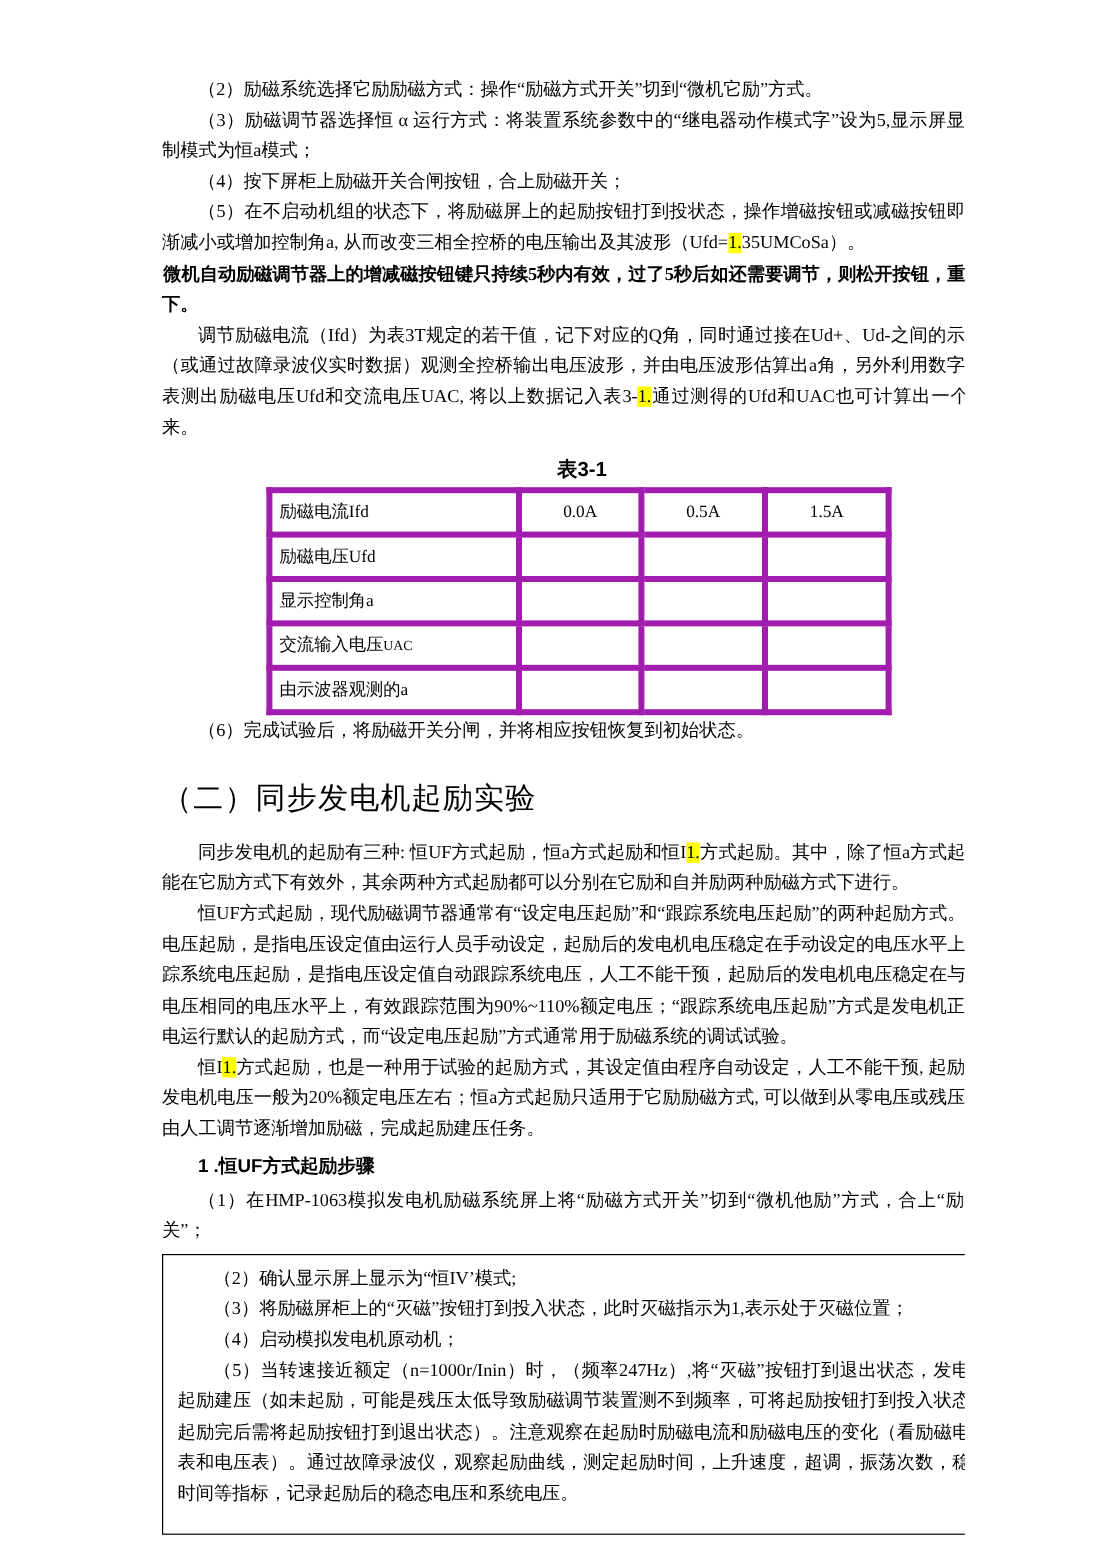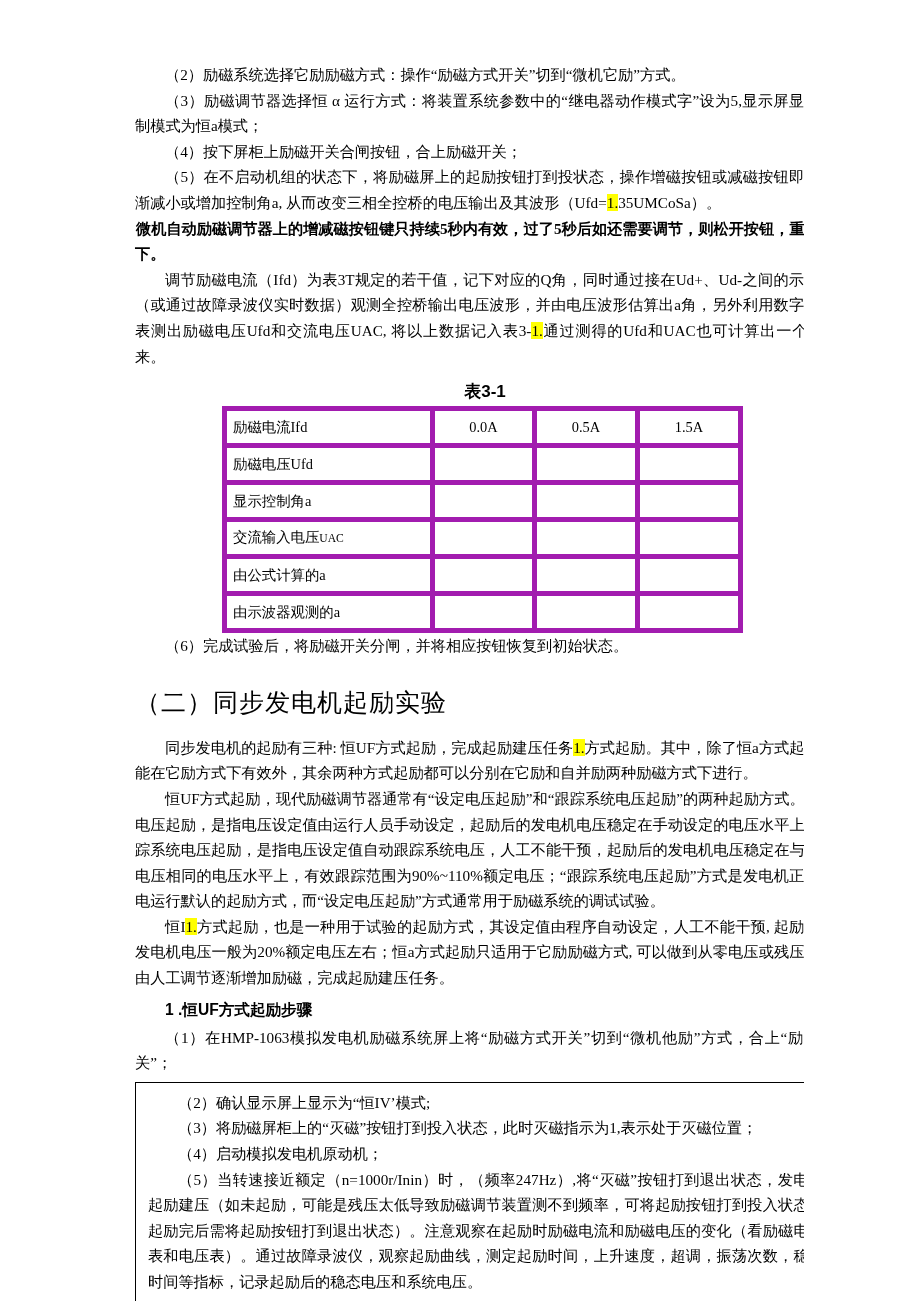--- a/index.html
+++ b/index.html
@@ -174,41 +174,35 @@
           <td class="val"></td>
           <td class="val"></td>
         </tr>
         <tr>
           <td><span>交流输入电压</span><span class="sm">UAC</span></td>
           <td class="val"></td>
           <td class="val"></td>
           <td class="val"></td>
         </tr>
         <tr>
-          <td><span>由公式计算的a</span></td>
-          <td class="val"></td>
-          <td class="val"></td>
-          <td class="val"></td>
-        </tr>
-        <tr>
           <td><span>由示波器观测的a</span></td>
           <td class="val"></td>
           <td class="val"></td>
           <td class="val"></td>
         </tr>
       </tbody>
     </table>
 
     <p class="para indent">（6）完成试验后，将励磁开关分闸，并将相应按钮恢复到初始状态。</p>
 
     <div class="gap-26"></div>
     <h1 class="h-section">（二）同步发电机起励实验</h1>
     <div class="gap-16"></div>
 
-    <p class="para indent"><span>同步发电机的起励有三种: 恒UF方式起励，完成起励建压任务</span><span class="hl">1.</span><span>方式起励。其中，除了恒a方式起励只能在它励方式下有效外，其余两种方式起励都可以分别在它励和自并励两种励磁方式下进行。</span></p>
+    <p class="para indent"><span>同步发电机的起励有三种: 恒UF方式起励，恒a方式起励和恒I</span><span class="hl">1.</span><span>方式起励。其中，除了恒a方式起励只能在它励方式下有效外，其余两种方式起励都可以分别在它励和自并励两种励磁方式下进行。</span></p>
 
     <p class="para indent">恒UF方式起励，现代励磁调节器通常有“设定电压起励”和“跟踪系统电压起励”的两种起励方式。设定电压起励，是指电压设定值由运行人员手动设定，起励后的发电机电压稳定在手动设定的电压水平上；跟踪系统电压起励，是指电压设定值自动跟踪系统电压，人工不能干预，起励后的发电机电压稳定在与系统电压相同的电压水平上，有效跟踪范围为90%~110%额定电压；“跟踪系统电压起励”方式是发电机正常发电运行默认的起励方式，而“设定电压起励”方式通常用于励磁系统的调试试验。</p>
 
     <p class="para indent"><span>恒I</span><span class="hl">1.</span><span>方式起励，也是一种用于试验的起励方式，其设定值由程序自动设定，人工不能干预, 起励后的发电机电压一般为20%额定电压左右；恒a方式起励只适用于它励励磁方式, 可以做到从零电压或残压开始由人工调节逐渐增加励磁，完成起励建压任务。</span></p>
 
     <div class="gap-6"></div>
     <h2 class="h-sub">1 .恒UF方式起励步骤</h2>
     <div class="gap-2"></div>
 
     <p class="para indent">（1）在HMP-1063模拟发电机励磁系统屏上将“励磁方式开关”切到“微机他励”方式，合上“励磁开关”；</p>

